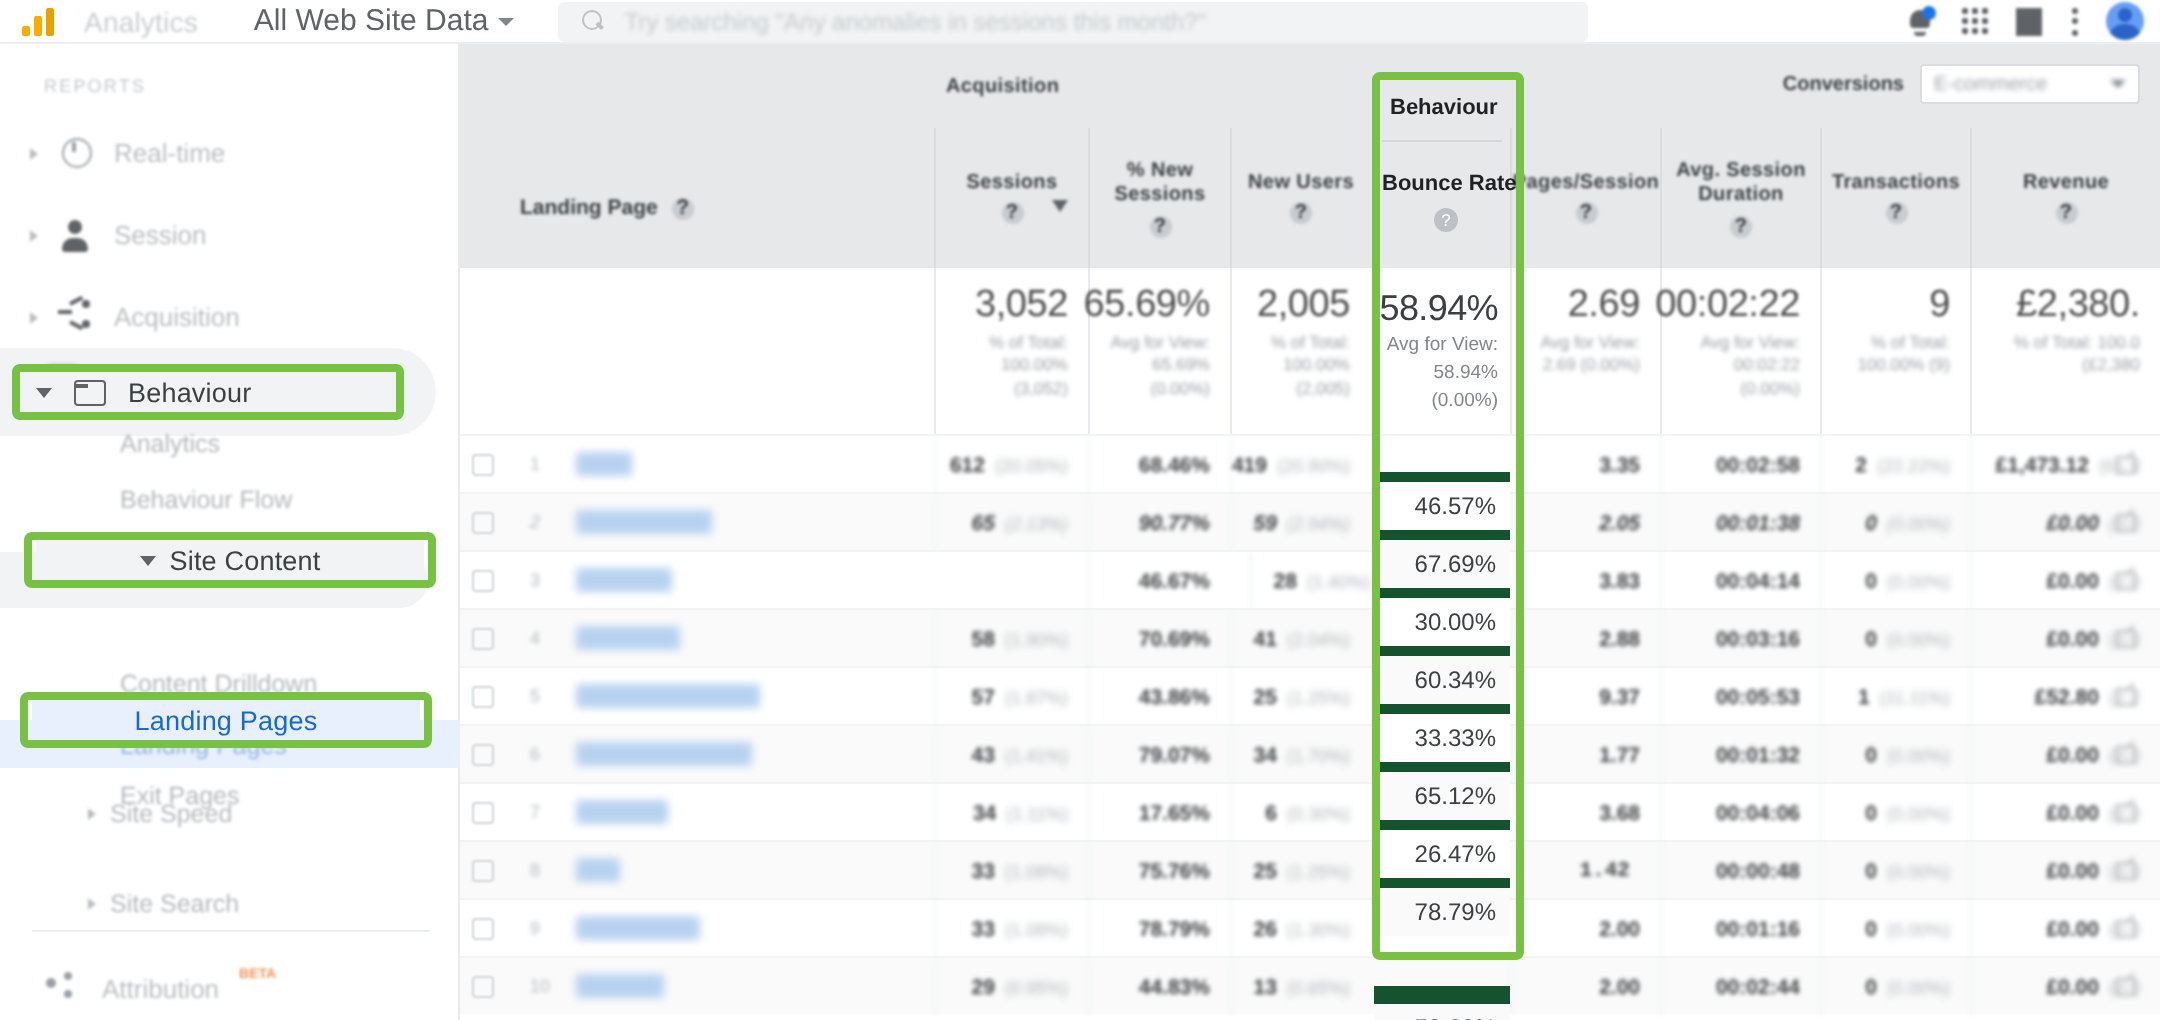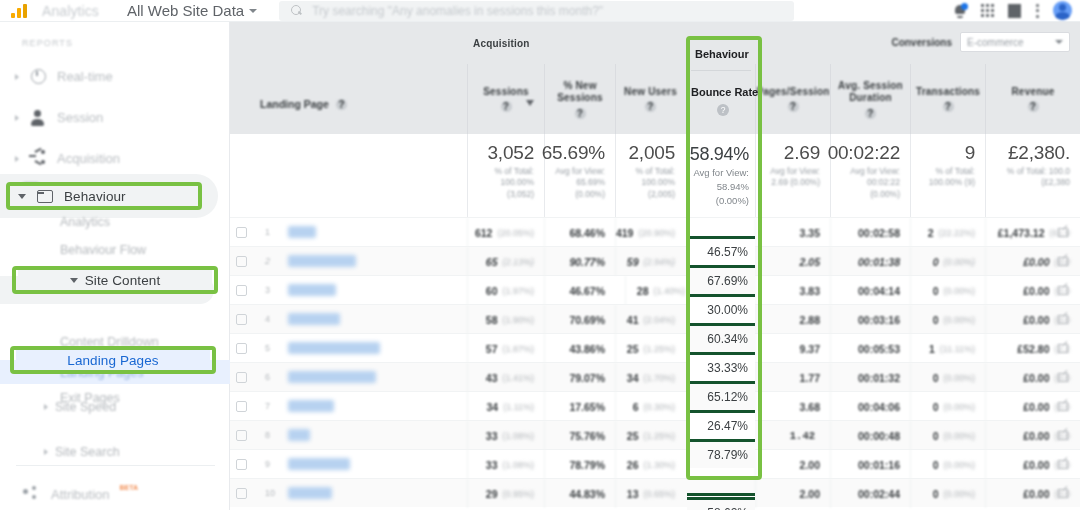--- a/index.html
+++ b/index.html
@@ -215,21 +215,21 @@
     background: #bdc1c6; color: #fff; font-size: 8.5px; line-height: 12px; text-align: center;
   }
   .br-sum {
     position: absolute; left: 0; top: 112px; width: 68px; height: 83px; background: #fff;
     display: flex; flex-direction: column; align-items: flex-end; padding: 10px 6px 0 0;
   }
   .br-sum-big { font-size: 18px; color: #3c4043; letter-spacing: -.3px; }
   .br-sum-sub { font-size: 9.5px; color: #80868b; text-align: right; line-height: 1.45; margin-top: 1px; }
   .br-cell {
     position: absolute; left: 0; width: 68px; height: 29px; background: #fff;
-    border-top: 3px solid #14532d; display: flex; align-items: center;
+    border-top: 5px solid #14532d; display: flex; align-items: center;
     justify-content: flex-end; padding-right: 7px; font-size: 12px; color: #3c4043;
   }
   .br-cell.alt { background: #fafafa; }
 </style>
 </head>
 <body>
 
 <div class="app">
 
   <div class="topbar">
@@ -530,24 +530,20 @@
           <div class="cell" style="left: 755px; width: 95px;">
             <span>£0.00</span>
             <span class="pct">(0.0</span>
           </div>
         </div>
         <div class="row" style="top: 58px;">
           <div class="cb"></div>
           <div class="rank">3</div>
           <div class="url" style="width: 48px;"></div>
           <div class="extlink"></div>
-          <div class="cell" style="left: 237px; width: 77px;">
-            <span>60</span>
-            <span class="pct">(1.97%)</span>
-          </div>
           <div class="cell" style="left: 314px; width: 71px;">
             <span>46.67%</span>
           </div>
           <div class="cell" style="left: 395px; width: 70px;">
             <span>28</span>
             <span class="pct">(1.40%)</span>
           </div>
           <div class="cell" style="left: 525px; width: 75px;">
             <span>3.83</span>
           </div>

